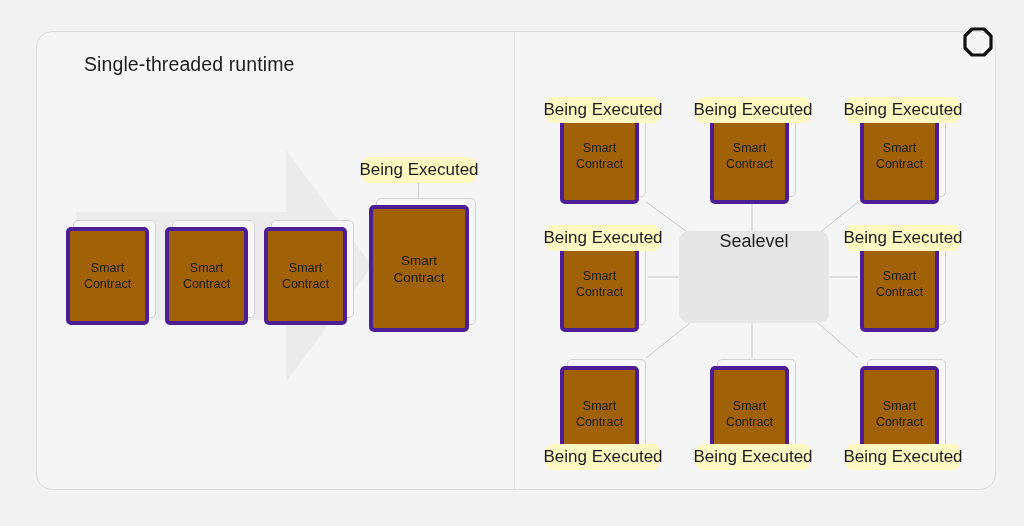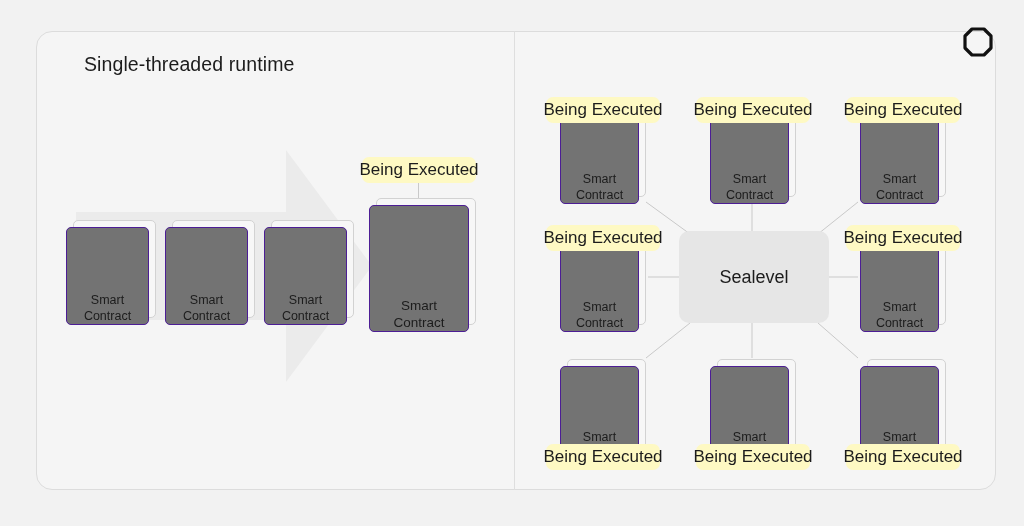--- a/index.html
+++ b/index.html
@@ -71,26 +71,26 @@
     width: 100%; height: 100%;
     background: #f7f7f7;
     border: 1px solid #d2d2d2;
     border-radius: 5px;
     box-sizing: border-box;
   }
   .contract-card .card-front {
     position: absolute;
     left: 0; top: 0;
     width: 100%; height: 100%;
-    background: #737373;
-    border: 1px solid #4c1d95;
+    background: #a16207;
+    border: 4px solid #4c1d95;
     border-radius: 5px;
     box-sizing: border-box;
     display: flex;
-    align-items: flex-end;
+    align-items: center;
     justify-content: center;
   }
   .card-label {
     font-size: 12.5px;
     line-height: 16px;
     color: #1c1c1c;
     text-align: center;
     white-space: pre-line;
   }
   .contract-card.is-large .card-label { font-size: 13.5px; line-height: 17px; }
@@ -119,21 +119,20 @@
   }
 
   
   .sealevel-node {
     position: absolute;
     left: 679px; top: 231px;
     width: 150px; height: 92px;
     background: #e6e6e6;
     border-radius: 10px;
     display: flex;
-    align-items: center;
     justify-content: center;
     font-size: 18px;
     color: #1c1c1c;
   }
 
   
   .connector-layer {
     position: absolute;
     left: 0; top: 0;
     width: 1024px; height: 526px;

